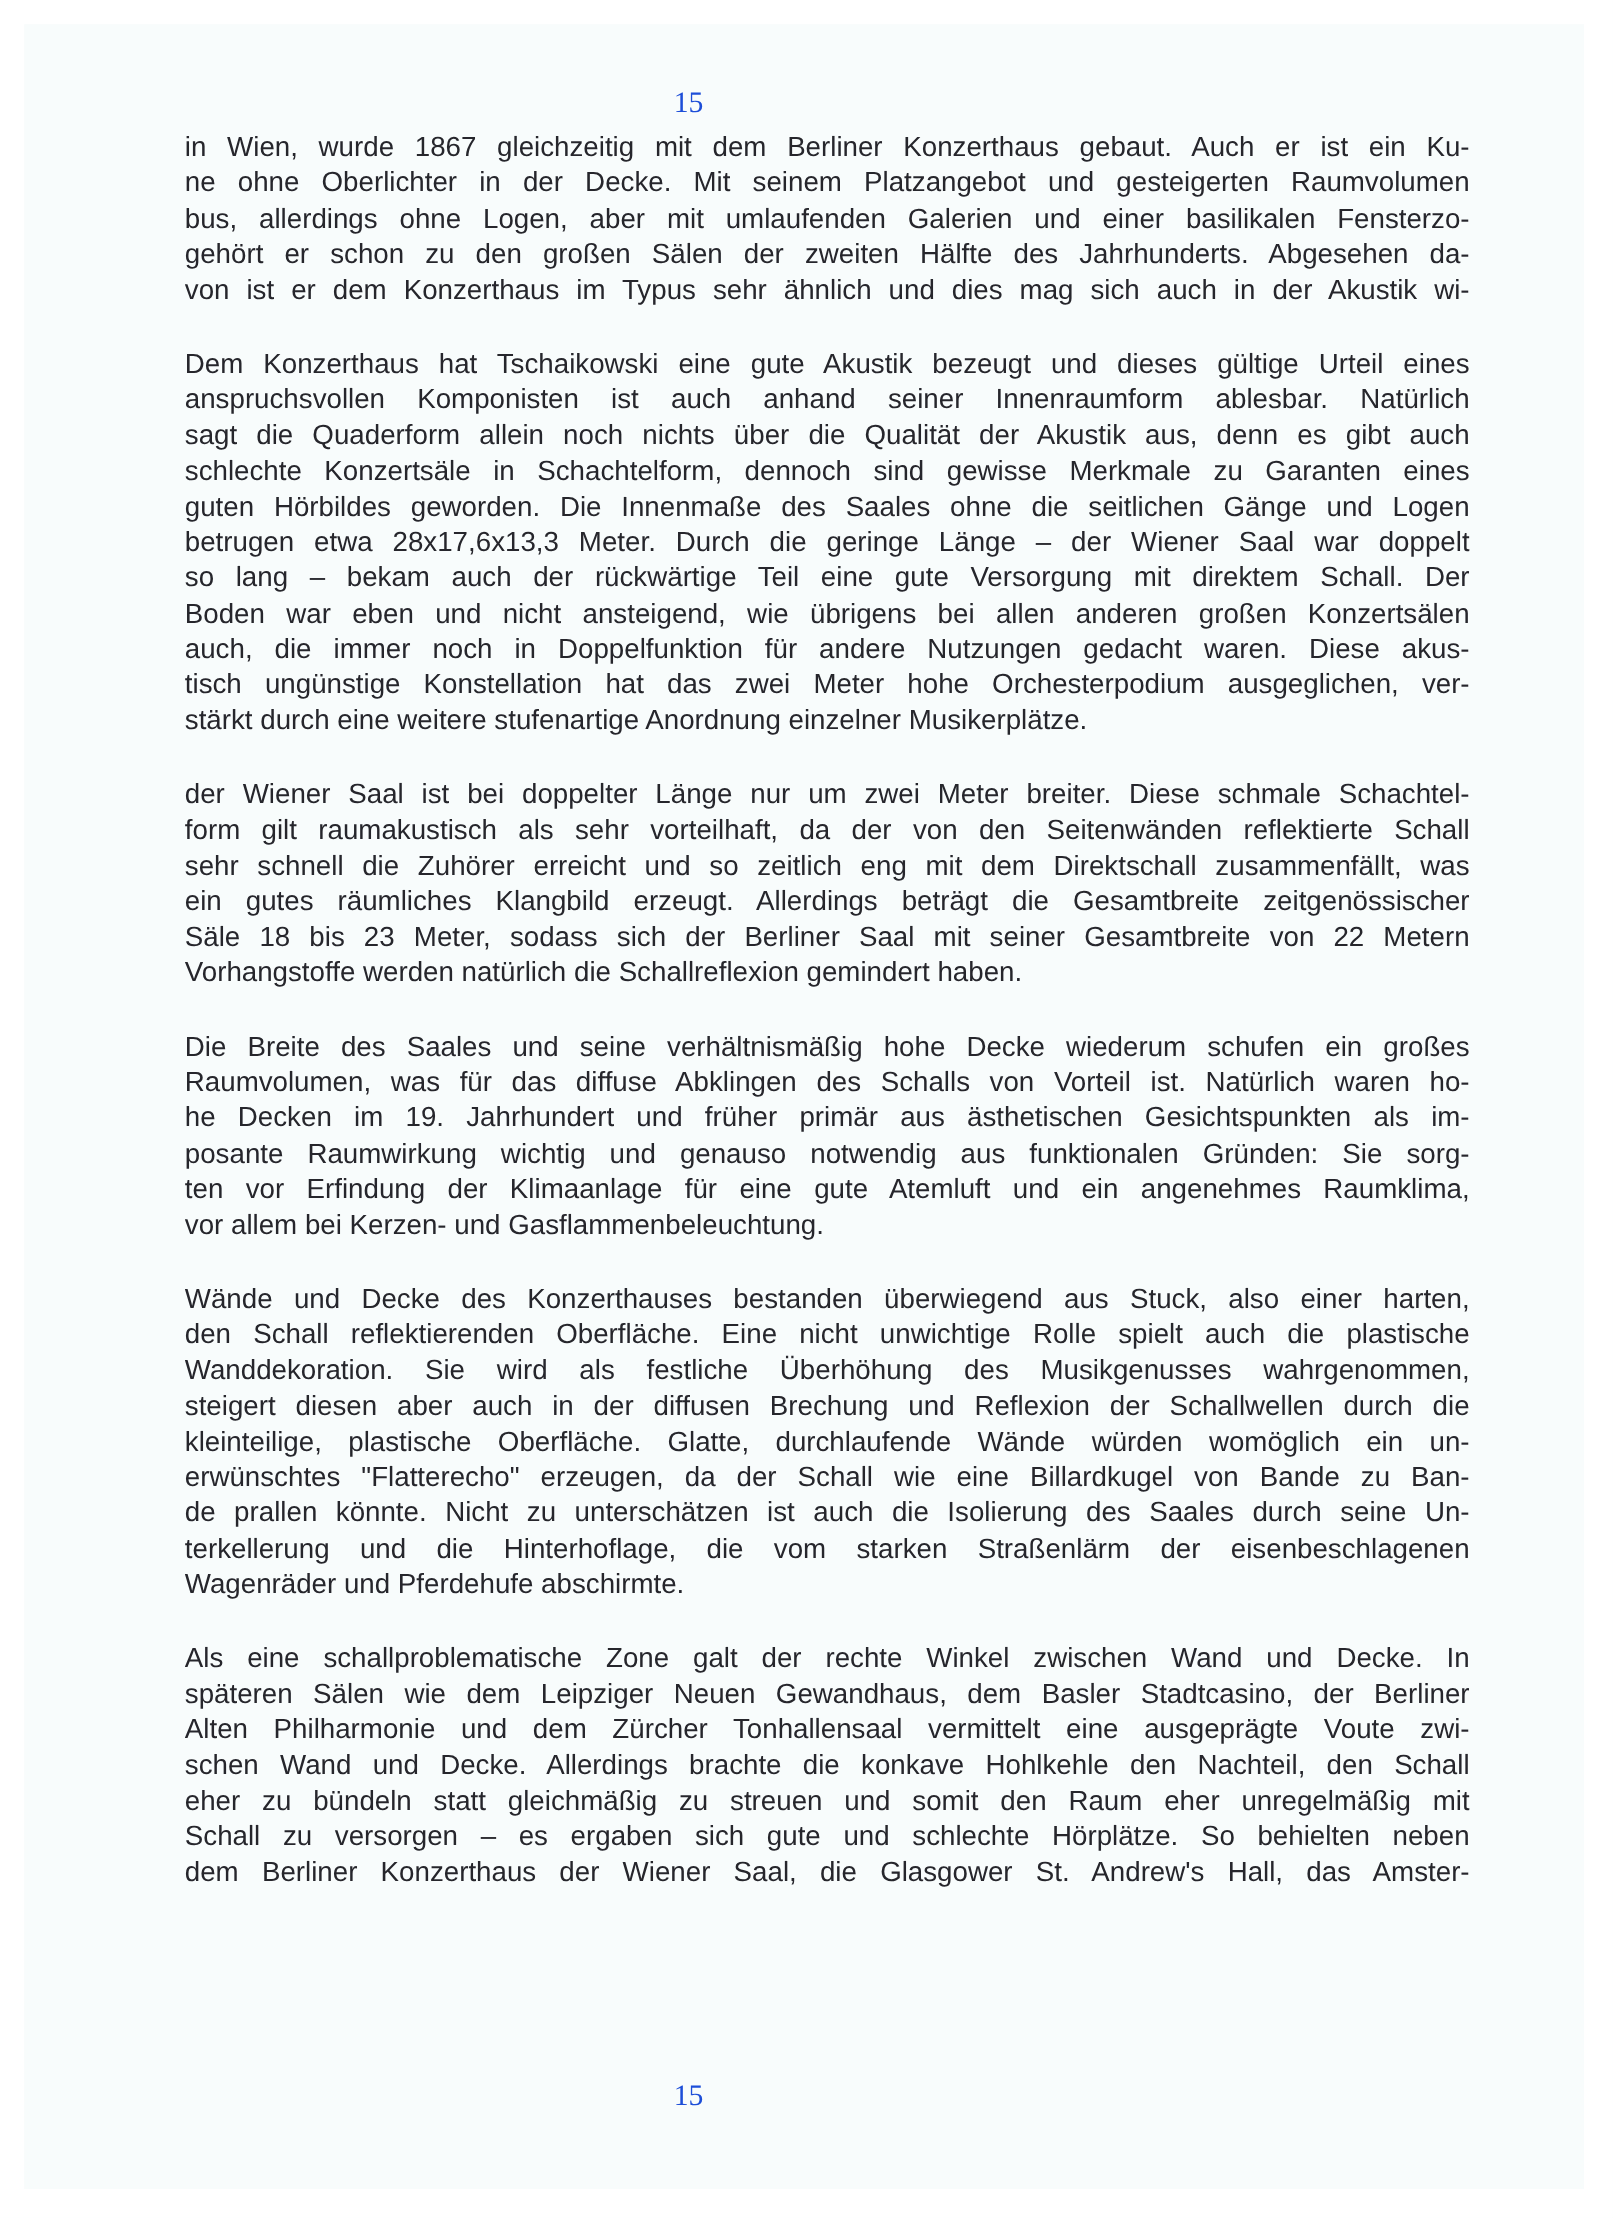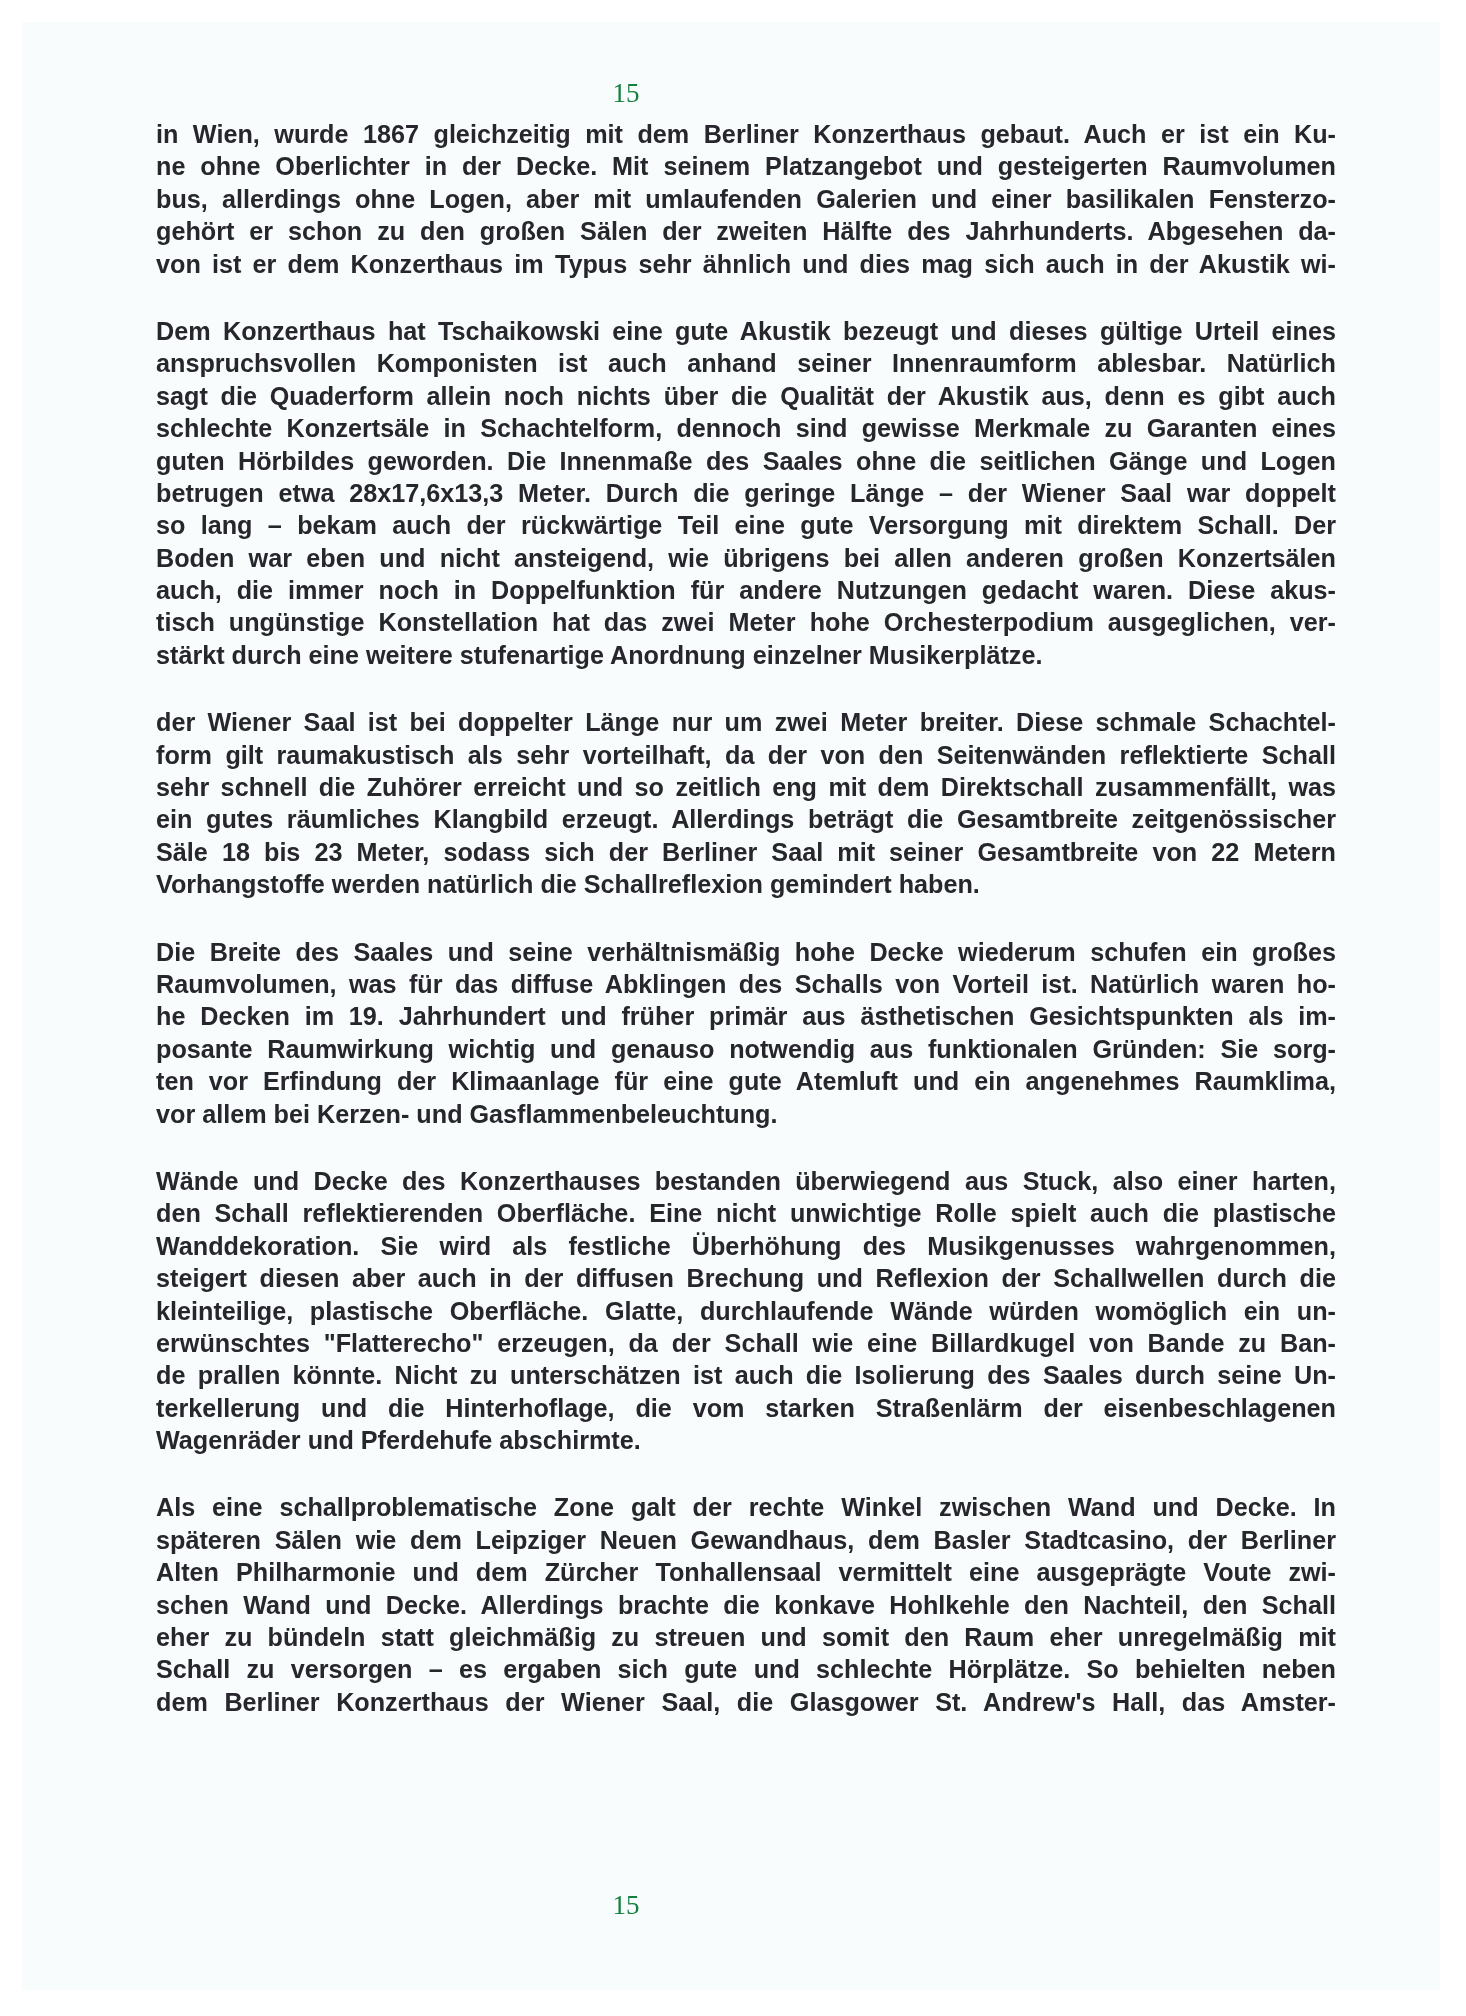--- a/index.html
+++ b/index.html
@@ -4,30 +4,30 @@
 <style>
   html, body { margin: 0; padding: 0; background: #ffffff; }
   body { width: 1466px; height: 2016px; position: relative; overflow: hidden; }
   .page {
     position: absolute; left: 22px; top: 22px; width: 1418px; height: 1968px;
     background: #f8fcfc;
   }
   .page-num {
     position: absolute; left: 0; width: 1252px; text-align: center;
     font-family: "Liberation Serif", "DejaVu Serif", serif;
-    font-size: 27px; color: #15803d;
+    font-size: 27px; color: #1d4ed8;
   }
   .page-num.top { top: 78px; }
   .page-num.bottom { top: 1890px; }
   .body-text {
     position: absolute; left: 156px; width: 1180px; top: 118px;
     font-family: "Liberation Sans", "DejaVu Sans", sans-serif;
     font-size: 25.2px; color: #26262c;
   }
-  .para { margin: 0 0 35px 0; font-weight: bold; }
+  .para { margin: 0 0 35px 12px; }
   .line {
     display: block; height: 32.4px; line-height: 32.4px;
     text-align: justify; text-align-last: justify; white-space: nowrap;
   }
   .line.last { text-align-last: left; }
   .line.just { white-space: normal; overflow: hidden; }
 </style>
 </head>
 <body>
 

